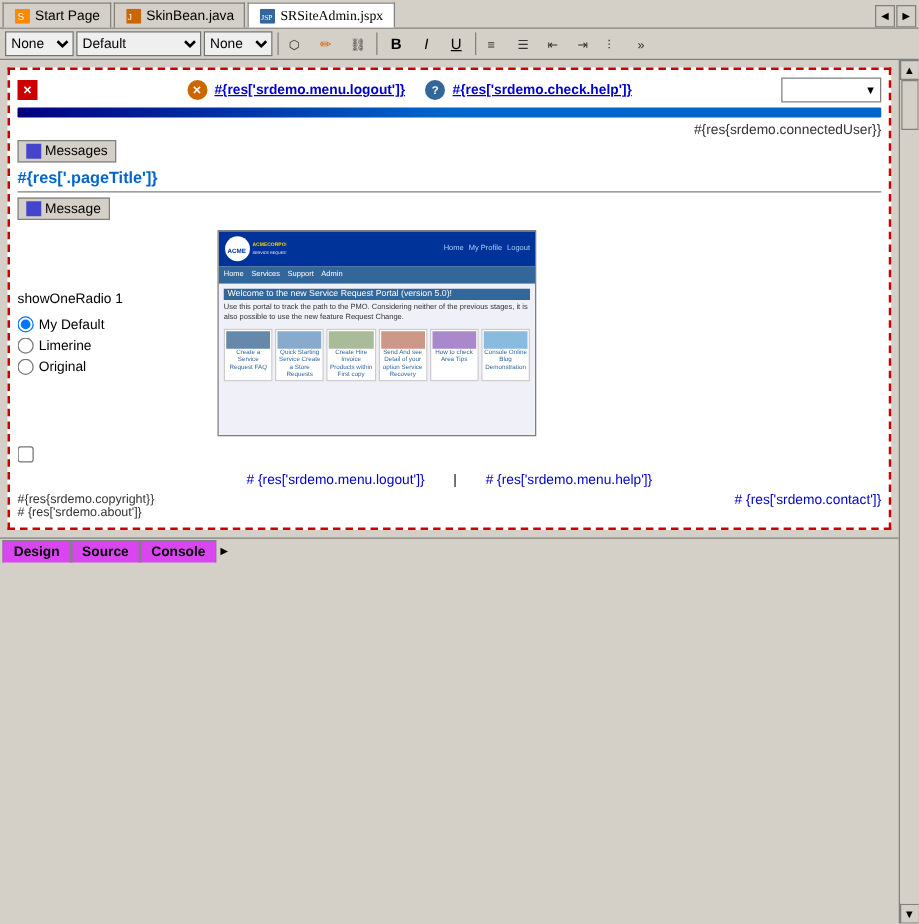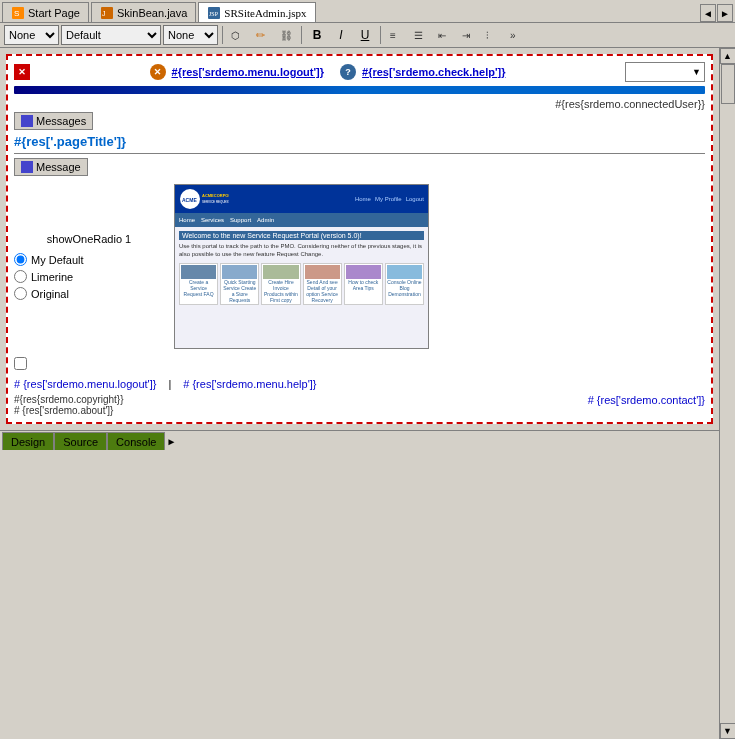--- a/index.html
+++ b/index.html
@@ -264,22 +264,22 @@
     .checkbox-row {
       display: flex;
       align-items: center;
       gap: 4px;
       margin-bottom: 8px;
     }
 
     
     .footer-links {
       display: flex;
-      justify-content: flex-start;
-      gap: 12px;
+      justify-content: center;
+      gap: 23px;
       margin-top: 4px;
       margin-bottom: 4px;
     }
     .footer-link {
       color: #0000cc;
       font-size: 11px;
       cursor: pointer;
     }
     .footer-bottom {
       display: flex;
@@ -329,26 +329,27 @@
       display: flex;
       align-items: center;
       background: #d4d0c8;
       border-top: 1px solid #808080;
       padding: 1px 2px 0 2px;
     }
     .bottom-tab {
       padding: 1px 8px;
       border: 1px solid #808080;
       border-bottom: none;
-      background: #4d7c0f;
+      background: #d946ef;
       font-size: 11px;
       cursor: pointer;
       height: 18px;
       display: flex;
       align-items: center;
+      font-weight: bold;
     }
     .bottom-tab-arrow {
       width: 12px;
       height: 18px;
       display: flex;
       align-items: center;
       justify-content: center;
       font-size: 10px;
       cursor: pointer;
     }
@@ -628,21 +629,21 @@
         
         <button class="message-btn">
           <span class="btn-icon-small"></span>
           <span>Message</span>
         </button>
 
         
         <div class="skin-preview-wrapper">
 
           <div style="display:flex; flex-direction:column; justify-content: center; gap:4px; min-width: 150px;">
-            <div style="font-size:11px; margin-bottom:4px;text-align:center;">showOneRadio 1</div>
+            <div style="font-size:11px; margin-bottom:4px;">showOneRadio 1</div>
             <label class="radio-label">
               <input type="radio" name="skinRadio" checked="" style="">
               <span>My Default</span>
             </label>
             <label class="radio-label">
               <input type="radio" name="skinRadio" style="">
               <span>Limerine</span>
             </label>
             <label class="radio-label">
               <input type="radio" name="skinRadio" style="">

